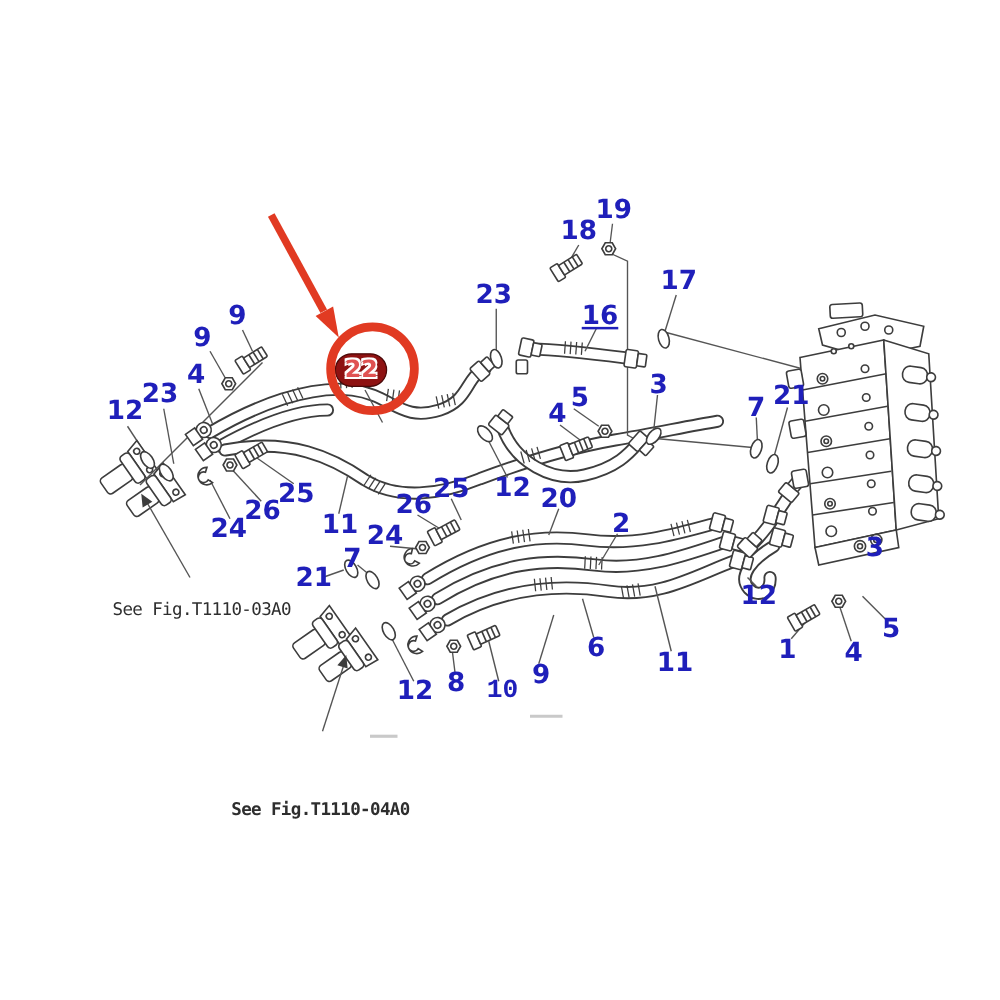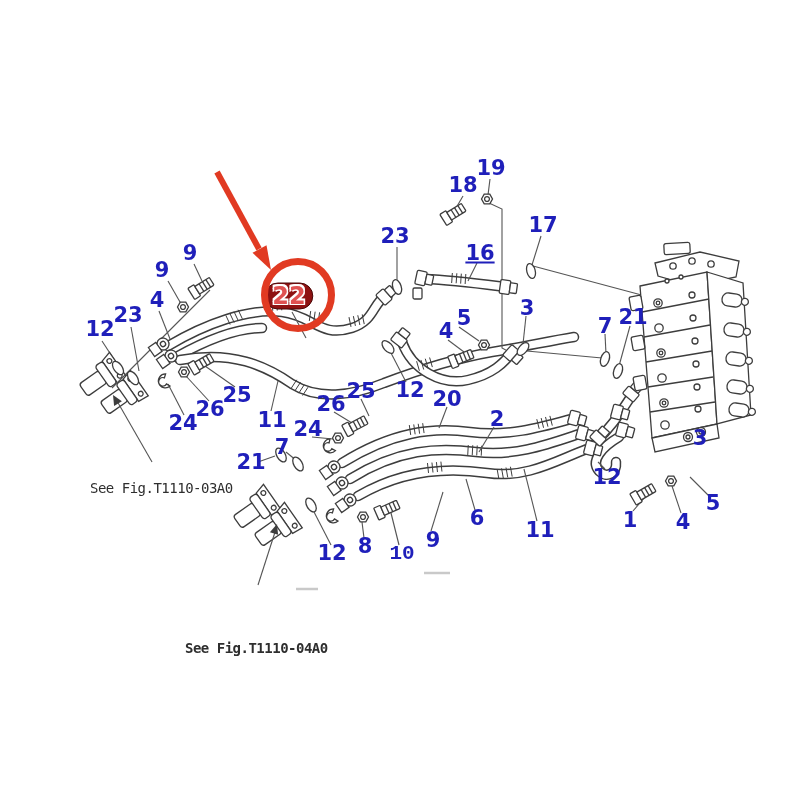--- a/index.html
+++ b/index.html
@@ -18,21 +18,21 @@
           color:var(--label-blue,#1f1fba);font-family:"DejaVu Sans","Liberation Sans",sans-serif;
           white-space:nowrap;line-height:1}
   .seefig{position:absolute;font-family:"DejaVu Sans Mono","Liberation Mono",monospace;
           font-size:14px;letter-spacing:-0.5px;color:#2e2e2e;white-space:nowrap;line-height:16px}
   .watermark{position:absolute;left:289px;top:379px;font-size:39px;font-weight:bold;
              letter-spacing:-2px;color:var(--wm-blue,#7ea6cf);opacity:.85;white-space:nowrap}
   .watermark .accent{color:var(--wm-orange,#e8953a);font-style:italic}
   .watermark sup{font-size:13px;letter-spacing:0;vertical-align:super}
   .badge{position:absolute;transform:translate(-50%,-50%);background:var(--badge-bg,#8e1212);
          color:var(--badge-fg,#e05252);border:1.5px solid #4a0808;border-radius:14px;
-         padding:0 7px;font-size:24px;font-weight:bold;line-height:25px;
+         padding:0 7px;font-size:19px;font-weight:bold;line-height:25px;
          font-family:"DejaVu Sans","Liberation Sans",sans-serif;
          text-shadow:-1.5px -1.5px 0 #fff,1.5px -1.5px 0 #fff,-1.5px 1.5px 0 #fff,1.5px 1.5px 0 #fff}
   svg.highlight{position:absolute;left:0;top:0;pointer-events:none}
 </style>
 </head>
 <body>
 
 <div class="stage">
 
   <svg class="art" width="800" height="800" viewBox="0 0 800 800">

